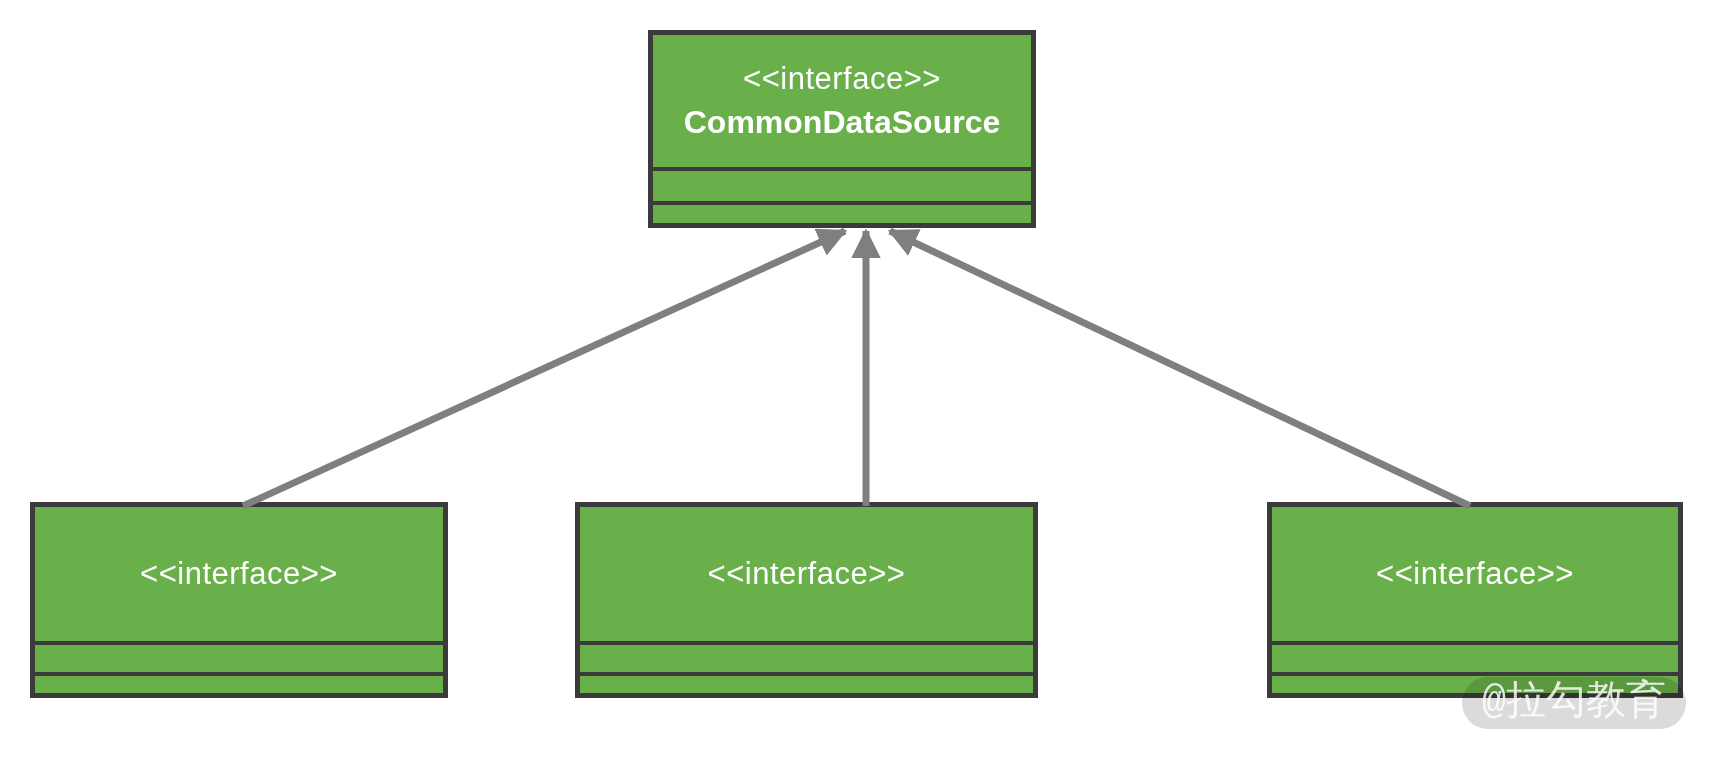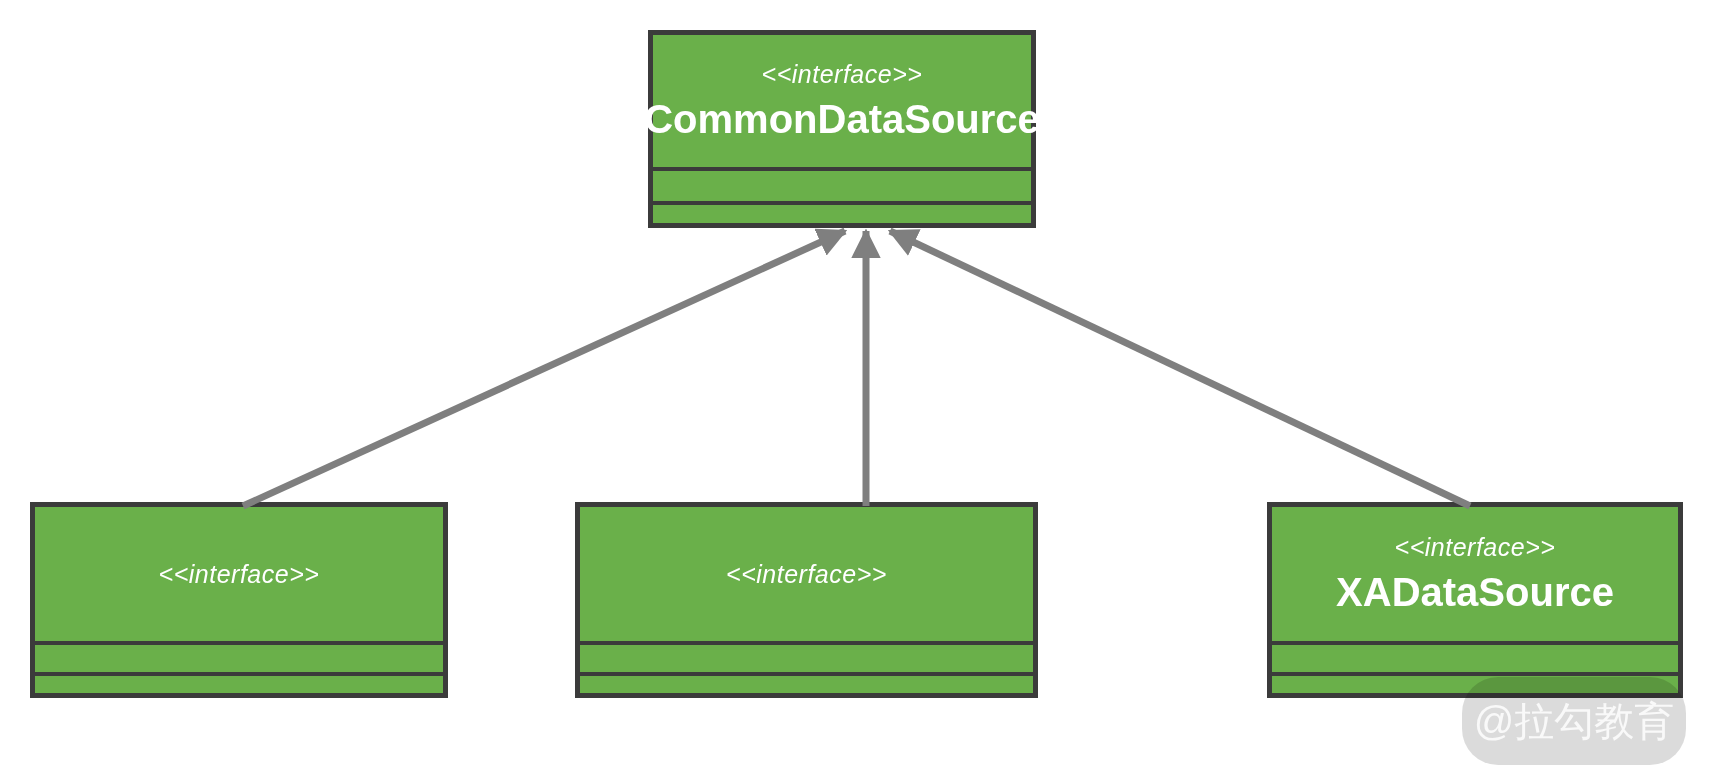--- a/index.html
+++ b/index.html
@@ -35,28 +35,27 @@
     flex: 1;
     display: flex;
     flex-direction: column;
     align-items: center;
     justify-content: center;
     gap: 7px;
     color: var(--text);
     text-align: center;
   }
   .stereo {
-    font-size: 25px;
+    font-size: 31px;
     font-weight: 400;
     line-height: 1.15;
     letter-spacing: 0.5px;
-    font-style: italic;
   }
   .cname {
-    font-size: 40px;
+    font-size: 32px;
     font-weight: 700;
     line-height: 1.15;
   }
   .uml-comp {
     border-top: 4px solid var(--box-border);
   }
   .box-common .comp-fields  { height: 34px; }
   .box-common .comp-methods { height: 22px; }
   .box-bottom .comp-fields  { height: 31px; }
   .box-bottom .comp-methods { height: 21px; }
@@ -81,27 +80,28 @@
     fill: none;
   }
   #arrowhead path { fill: var(--arrow); }
 
   
   .watermark {
     position: absolute;
     left: 1462px;
     top: 677px;
     width: 224px;
-    height: 88px;
+    height: 52px;
     border-radius: 36px;
     background: rgba(0, 0, 0, 0.14);
     display: flex;
     align-items: center;
     justify-content: center;
     z-index: 5;
+    font-family: Liberation Mono, monospace;
   }
   .watermark span {
     color: rgba(255, 255, 255, 0.82);
     font-size: 40px;
     line-height: 1;
     white-space: nowrap;
   }
 </style>
 </head>
 <body>
@@ -140,21 +140,20 @@
     <div class="uml-title">
       <div class="stereo">&lt;&lt;interface&gt;&gt;</div>
     </div>
     <div class="uml-comp comp-fields"></div>
     <div class="uml-comp comp-methods"></div>
   </div>
 
   <div class="uml-box box-bottom box-xa">
     <div class="uml-title">
       <div class="stereo">&lt;&lt;interface&gt;&gt;</div>
-      <div class="cname">XADataSource</div>
     </div>
     <div class="uml-comp comp-fields"></div>
     <div class="uml-comp comp-methods"></div>
   </div>
 
   <div class="watermark">
     <span>@拉勾教育</span>
   </div>
 
 </div>

